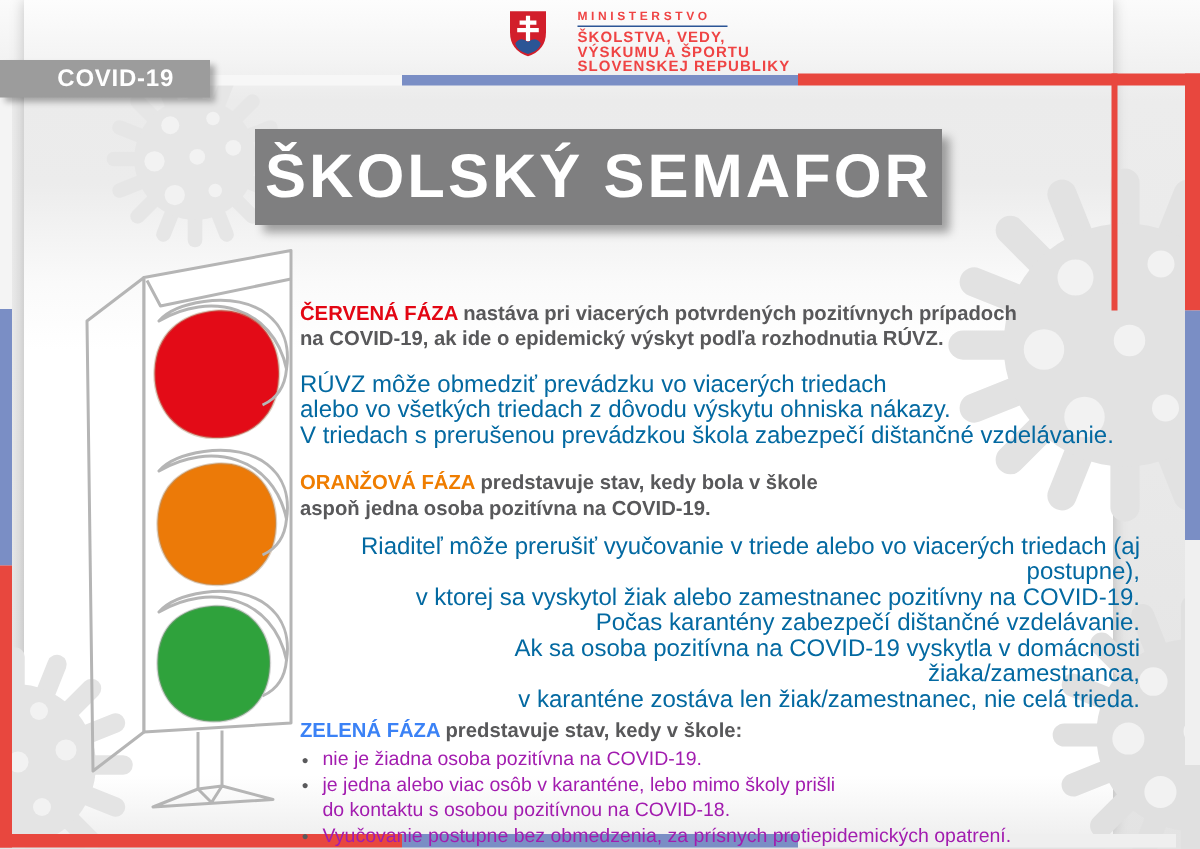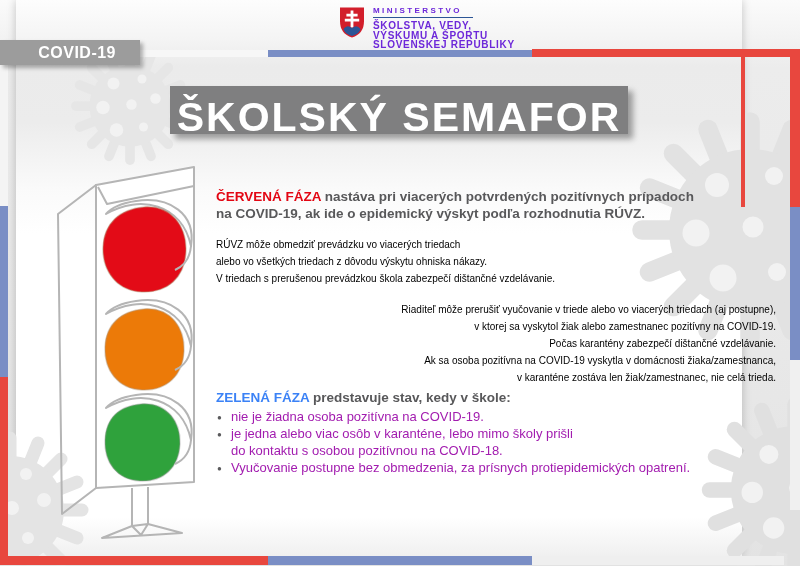--- a/index.html
+++ b/index.html
@@ -25,41 +25,41 @@
   .c-blue { background:#7a8ec5; }
   
   .covid-box {
     position:absolute; left:0; top:40px; width:140px; height:25px; z-index:5;
     background:#9c9c9c; box-shadow:3px 3px 4px rgba(0,0,0,0.3);
     color:#fff; font-weight:bold; font-size:16px; letter-spacing:.5px;
     text-align:right; line-height:25px; padding-right:24px;
   }
   
   .logo { position:absolute; left:339px; top:6px; z-index:5; display:flex; }
-  .logo-text { margin-left:8px; color:#6d28d9; }
+  .logo-text { margin-left:20px; color:#ef4444; }
   .logo-line1 { font-size:8px; font-weight:bold; letter-spacing:2.4px; line-height:9px; }
   .logo-rule  { width:100px; border-bottom:1.2px solid #2b5596; margin:2px 0 3px; }
   .logo-small { font-size:10px; font-weight:bold; letter-spacing:.7px; line-height:9.5px; }
   
   .title-bar {
-    position:absolute; left:170px; top:86px; width:458px; height:48px; z-index:5;
+    position:absolute; left:170px; top:86px; width:458px; height:64px; z-index:5;
     background:#7f7f80; box-shadow:5px 5px 6px rgba(0,0,0,0.35);
     color:#fff; font-weight:bold; font-size:41px; letter-spacing:2px;
     text-align:center; line-height:62px;
   }
   
   .tl { position:absolute; left:44px; top:152px; z-index:4; }
   
-  .content { position:absolute; left:200px; top:188px; width:560px; z-index:6;margin-left:16px; }
+  .content { position:absolute; left:200px; top:200px; width:560px; z-index:6; }
   .lead { font-size:13.5px; font-weight:bold; color:#58585a; line-height:17px; }
   .lead .rest { white-space:pre-line; }
   .hd-red    { color:#e30613; }
   .hd-orange { color:#ef7d00; }
   .hd-green  { color:#3b82f6; }
-  .body-par { font-size:10px; color:#000000; line-height:17px; white-space:pre-line; }
+  .body-par { font-size:16px; color:#0369a1; line-height:17px; white-space:pre-line; }
   .m-red-lead    { margin-bottom:14px; }
   .m-red-body    { margin-bottom:14px; }
   .m-orange-lead { margin-bottom:9px; }
   .m-orange-body { margin-bottom:3px;text-align:right; }
   .m-green-lead  { margin-bottom:2px; }
   ul.bullets { list-style:none; }
   ul.bullets li {
     position:relative; padding-left:15px; font-size:13px; color:#a21caf;
     line-height:17px; white-space:pre-line;
   }
@@ -179,20 +179,24 @@
 <div class="content">
 
   <p class="lead m-red-lead">
     <span class="hd-red">ČERVENÁ FÁZA</span><span class="rest"> nastáva pri viacerých potvrdených pozitívnych prípadoch
 na COVID-19, ak ide o epidemický výskyt podľa rozhodnutia RÚVZ.</span>
   </p>
   <p class="body-par m-red-body">RÚVZ môže obmedziť prevádzku vo viacerých triedach
 alebo vo všetkých triedach z dôvodu výskytu ohniska nákazy.
 V triedach s prerušenou prevádzkou škola zabezpečí dištančné vzdelávanie.</p>
 
+  <p class="lead m-orange-lead">
+    <span class="hd-orange">ORANŽOVÁ FÁZA</span><span class="rest"> predstavuje stav, kedy bola v škole
+aspoň jedna osoba pozitívna na COVID-19.</span>
+  </p>
   <p class="body-par m-orange-body">Riaditeľ môže prerušiť vyučovanie v triede alebo vo viacerých triedach (aj postupne),
 v ktorej sa vyskytol žiak alebo zamestnanec pozitívny na COVID-19.
 Počas karantény zabezpečí dištančné vzdelávanie.
 Ak sa osoba pozitívna na COVID-19 vyskytla v domácnosti žiaka/zamestnanca,
 v karanténe zostáva len žiak/zamestnanec, nie celá trieda.</p>
 
   <p class="lead m-green-lead">
     <span class="hd-green">ZELENÁ FÁZA</span><span class="rest"> predstavuje stav, kedy v škole:</span>
   </p>
   <ul class="bullets">

